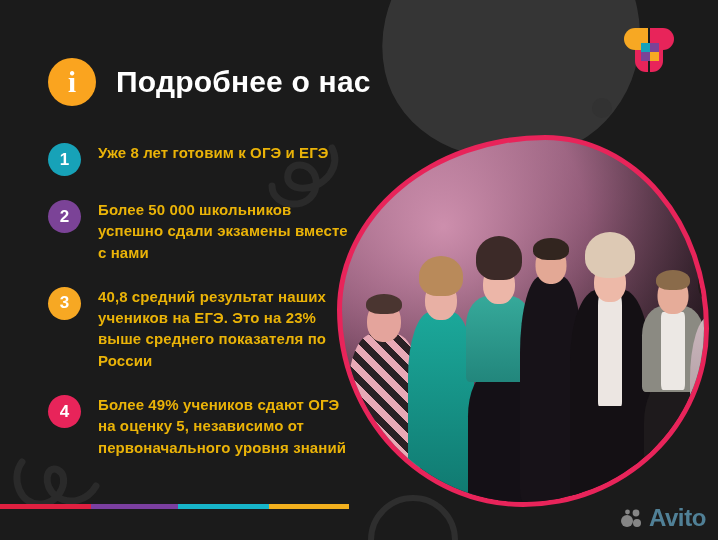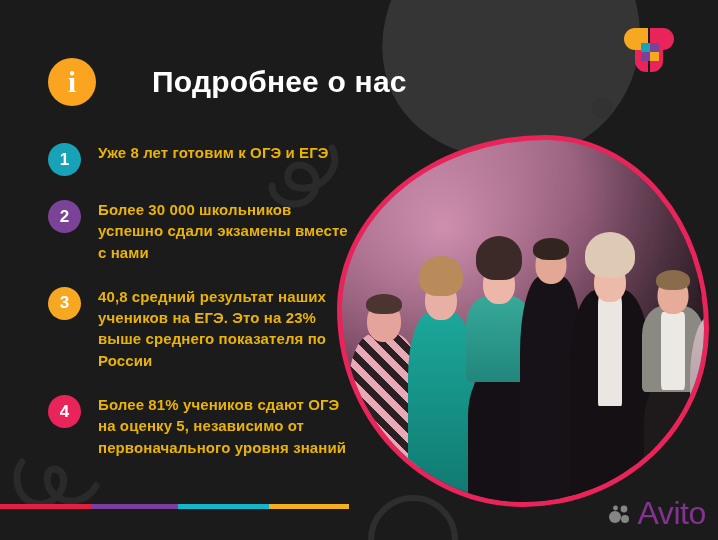--- a/index.html
+++ b/index.html
@@ -78,21 +78,20 @@
     font-weight: bold;
     font-family: "Liberation Serif", serif;
     line-height: 1;
   }
   .page-title {
     color: #ffffff;
     font-size: 30px;
     font-weight: bold;
     letter-spacing: .2px;
     white-space: nowrap;
-    margin-left: 36px;
   }
 
   
   .list {
     position: absolute;
     left: 48px;
     top: 142px;
     width: 312px;
   }
   .list-item {
@@ -189,23 +188,23 @@
     position: absolute;
     right: 12px;
     bottom: 8px;
     display: flex;
     align-items: center;
     gap: 6px;
     opacity: .55;
   }
   .wm-dots { width: 22px; height: 20px; }
   .wm-text {
-    color: #d946ef;
-    font-size: 32px;
-    font-weight: normal;
+    color: #7dd3fc;
+    font-size: 24px;
+    font-weight: bold;
     letter-spacing: -.4px;
   }
 </style>
 </head>
 <body>
 
 <div class="slide" style="background: rgb(27, 27, 27);">
 
   <div class="bg-blob-gray"></div>
   <div class="bg-dot-sm"></div>
@@ -234,29 +233,29 @@
     <div class="page-title">Подробнее о нас</div>
   </div>
 
   <div class="list">
     <div class="list-item">
       <div class="num-badge" style="background: rgb(23, 162, 184);">1</div>
       <div class="item-text">Уже 8 лет готовим к ОГЭ и ЕГЭ</div>
     </div>
     <div class="list-item">
       <div class="num-badge" style="background: rgb(123, 67, 151);">2</div>
-      <div class="item-text">Более 30 000 школьников успешно сдали экзамены вместе с нами</div>
+      <div class="item-text">Более 50 000 школьников успешно сдали экзамены вместе с нами</div>
     </div>
     <div class="list-item">
       <div class="num-badge" style="background: rgb(247, 168, 35);">3</div>
       <div class="item-text">40,8 средний результат наших учеников на ЕГЭ. Это на 23% выше среднего показателя по России</div>
     </div>
     <div class="list-item">
       <div class="num-badge" style="background: rgb(232, 36, 90);">4</div>
-      <div class="item-text">Более 81% учеников сдают ОГЭ на оценку 5, независимо от первоначального уровня знаний</div>
+      <div class="item-text">Более 49% учеников сдают ОГЭ на оценку 5, независимо от первоначального уровня знаний</div>
     </div>
   </div>
 
   <div class="photo-wrap">
     <div class="photo-blob" style="border-color: rgb(232, 36, 90);">
 
       <div class="person" style="left:6px; width:72px; height:220px;">
         <div class="p-body" style="bottom:0; width:72px; height:168px; background:repeating-linear-gradient(45deg,#e8a9b6 0 7px,#2a2024 7px 14px);"></div>
         <div class="p-head" style="bottom:160px; width:34px; height:42px; background:#e4a49c;"></div>
         <div class="p-hair" style="bottom:188px; width:36px; height:20px; background:#4a3530;"></div>

